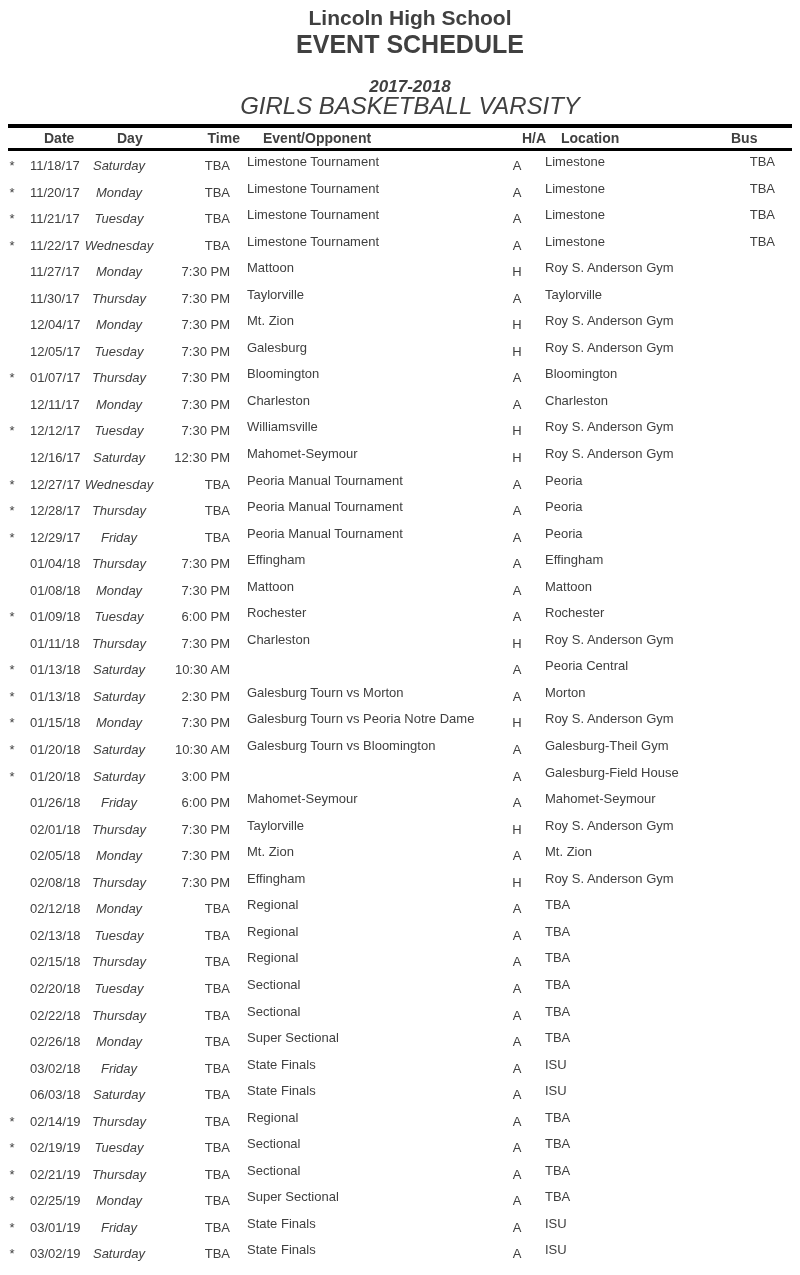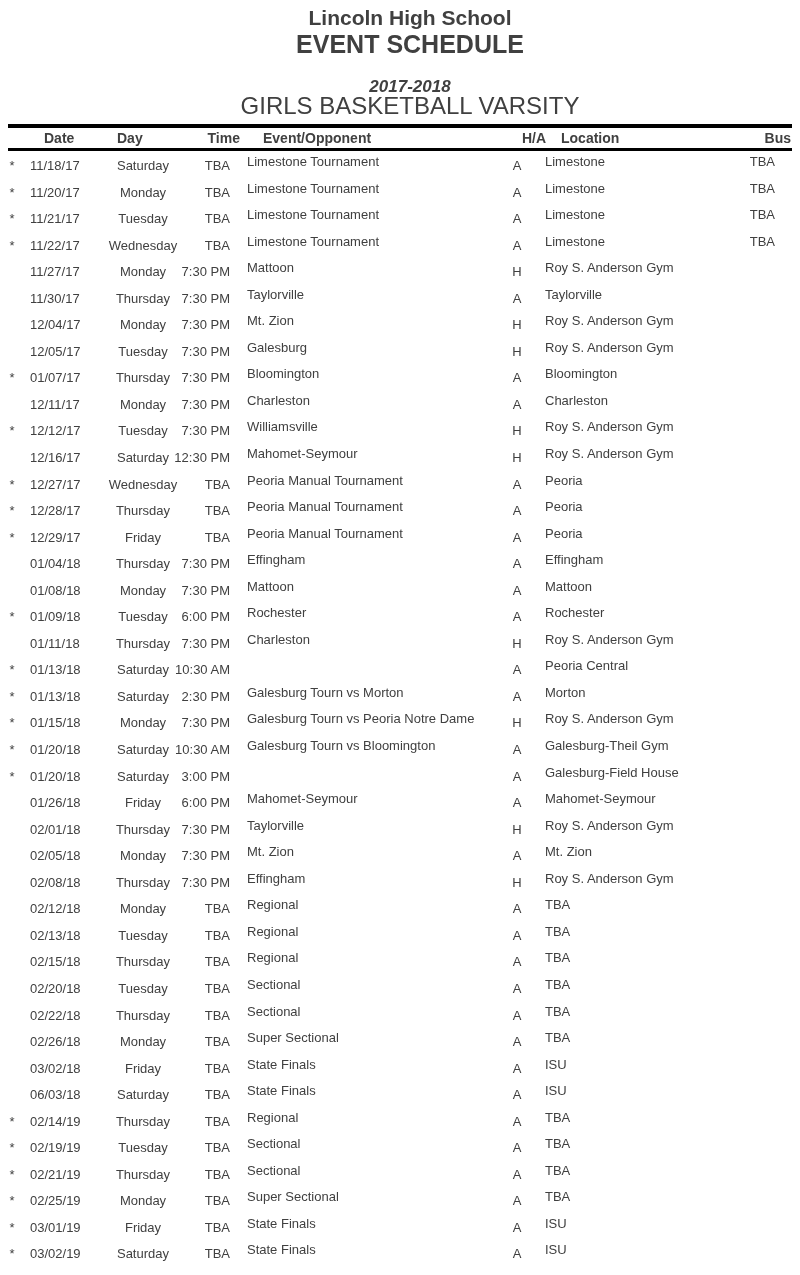--- a/index.html
+++ b/index.html
@@ -45,20 +45,21 @@
     top: 77px;
     font-size: 17px;
     font-weight: bold;
     font-style: italic;
   }
   .team-name {
     position: absolute;
     left: 0; right: 0;
     top: 92px;
     font-size: 24px;
+    font-style: italic;
   }
   
   .rule-top {
     position: absolute;
     left: 8px;
     top: 124px;
     width: 784px;
     height: 4px;
     background: #000;
   }
@@ -85,21 +86,21 @@
     height: 20px;
     line-height: 20px;
     white-space: nowrap;
   }
   .h-date  { left: 28px; }
   .h-day   { left: 92px; padding-left: 9px; }
   .h-time  { left: 150px; width: 74px; text-align: right; }
   .h-event { left: 247px; }
   .h-ha    { left: 503px; width: 30px; text-align: center; }
   .h-loc   { left: 545px; }
-  .h-bus   { left: 715px; width: 60px; text-align: right; }
+  .h-bus   { left: 715px; width: 60px; text-align: left; }
   
   .rows {
     position: absolute;
     left: 0;
     top: 151px;
     width: 800px;
   }
   .row {
     position: relative;
     width: 800px;
@@ -110,21 +111,21 @@
     top: 0;
     height: 26.56px;
     line-height: 26.56px;
     font-size: 13px;
     white-space: nowrap;
   }
   .lo { transform: translateY(2px); }
   .hi { transform: translateY(-2px); }
   .c-star  { left: 6px;   width: 12px; text-align: center; }
   .c-date  { left: 30px; }
-  .c-day   { left: 100px;  width: 86px; text-align: center; }
+  .c-day   { left: 76px;  width: 86px; text-align: center; font-style: italic; }
   .c-time  { left: 150px; width: 80px; text-align: right; }
   .c-event { left: 247px; }
   .c-ha    { left: 503px; width: 28px; text-align: center; }
   .c-loc   { left: 545px; }
   .c-bus   { left: 705px; width: 70px; text-align: right; }
 </style>
 </head>
 <body>
 
 <div class="page">

